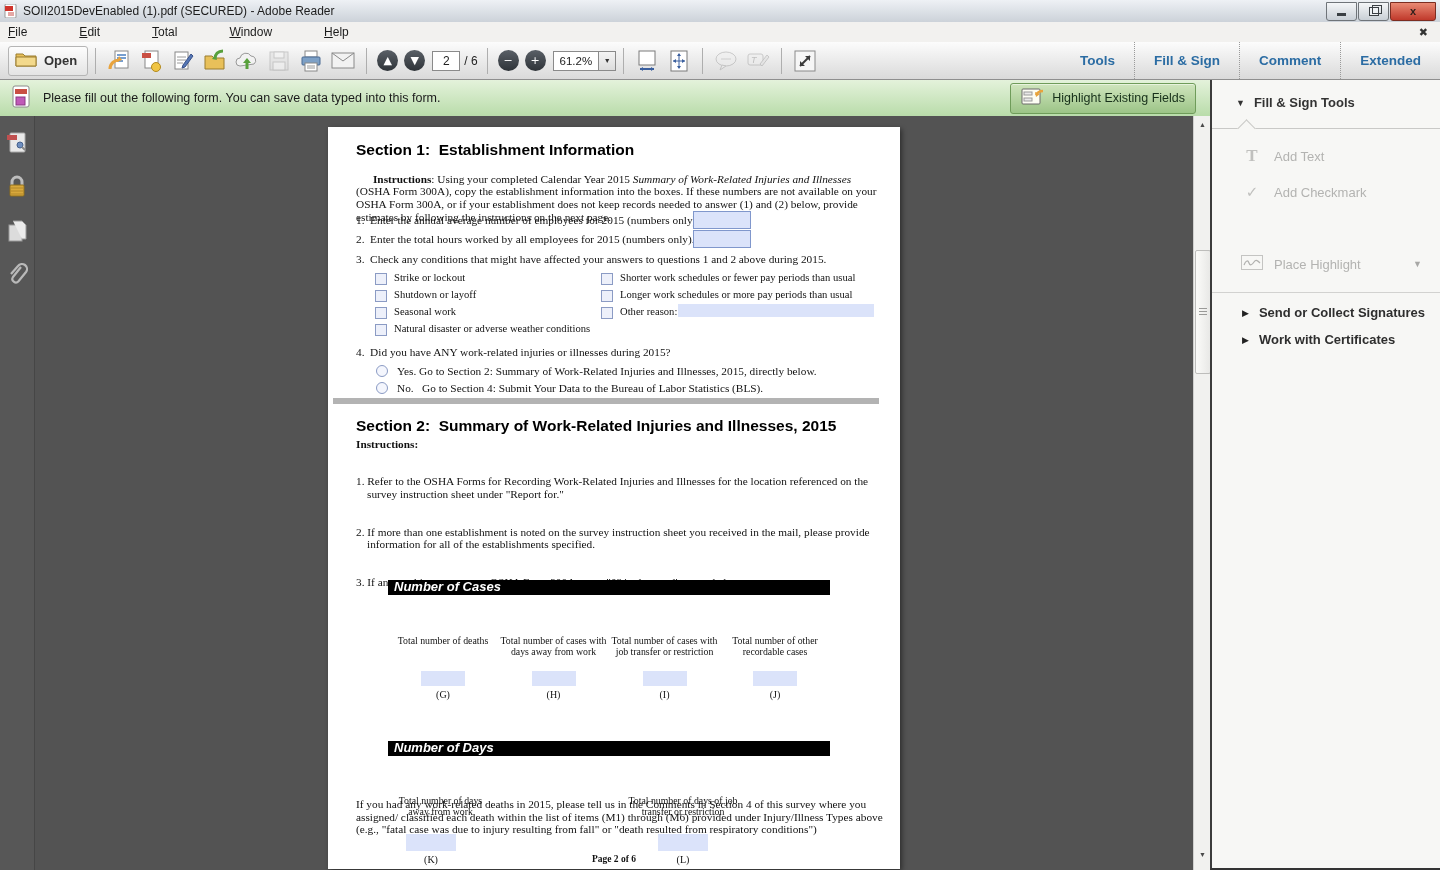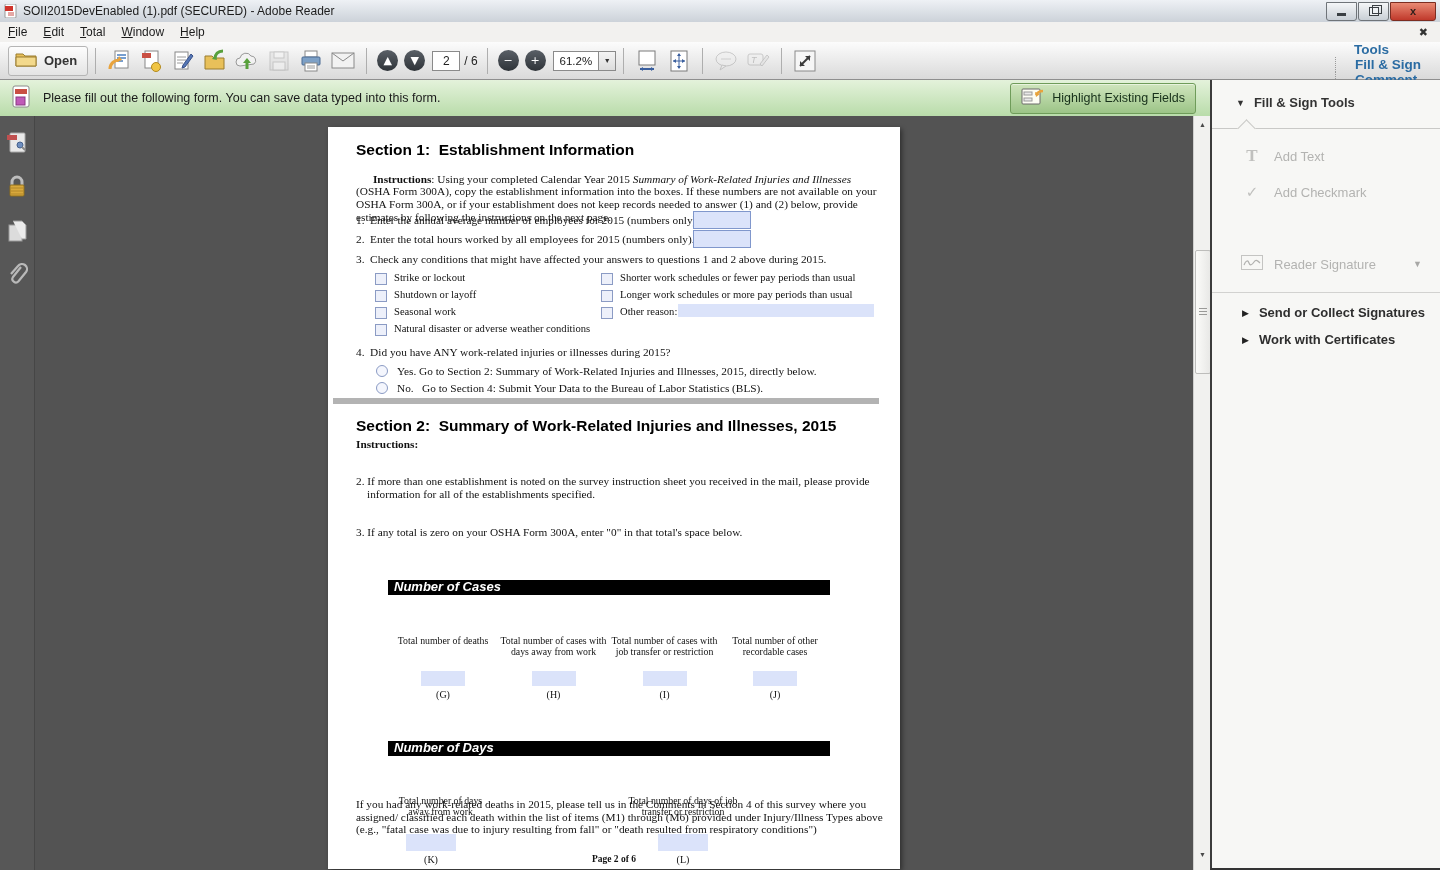--- a/index.html
+++ b/index.html
@@ -14,21 +14,21 @@
   .win-controls{margin-left:auto;display:flex;margin-right:4px;}
   .win-btn{width:29px;height:17px;border:1px solid #6f7479;border-radius:0 0 3px 3px;
     background:linear-gradient(#f4f6f8,#c9cfd6);display:flex;align-items:center;justify-content:center;margin-left:1px;}
   .win-btn.close{width:44px;background:linear-gradient(#e98a74,#c0392b);border-color:#7c2d21;}
   .glyph-min{width:9px;height:3px;background:#3a3f44;margin-top:6px;}
   .glyph-restore{width:8px;height:7px;border:1px solid #3a3f44;position:relative;background:#eef1f4;}
   .glyph-restore:before{content:"";position:absolute;left:2px;top:-3px;width:8px;height:7px;border:1px solid #3a3f44;}
   .glyph-x{font-weight:bold;font-size:11px;color:#31201c;line-height:1;}
   
   .menubar{position:absolute;top:22px;left:0;width:1440px;height:20px;background:#f2f1ef;
-    border-bottom:1px solid #d7d6d4;display:flex;align-items:center;font-size:12px;}
+    border-bottom:1px solid #d7d6d4;display:flex;align-items:center;font-size:12px;gap:36px;}
   .menu-item{display:inline-block;padding:2px 8px;color:#1c1c1c;}
   .menu-item::first-letter{text-decoration:underline;}
   .menubar-close{margin-left:auto;margin-right:12px;font-size:11px;color:#333;font-family:"DejaVu Sans",sans-serif;}
   
   .toolbar{position:absolute;top:42px;left:0;width:1440px;height:37px;
     background:linear-gradient(#fcfcfc,#dadada);border-bottom:1px solid #8f8f8f;
     display:flex;align-items:center;}
   .tb-sep{width:1px;height:26px;background:#aeaeae;margin:0 7px;flex:0 0 auto;}
   .open-btn{display:flex;align-items:center;height:28px;margin-left:8px;padding:0 10px 0 6px;
     border:1px solid #b5b5b5;border-radius:3px;background:linear-gradient(#fdfdfd,#e4e4e4);}
@@ -38,21 +38,21 @@
   .circle-btn{width:21px;height:21px;border-radius:50%;background:linear-gradient(#5a6067,#2e3338);
     display:flex;align-items:center;justify-content:center;margin:0 3px;flex:0 0 auto;}
   .circle-btn span{color:#fff;font-size:11px;line-height:1;font-family:"DejaVu Sans",sans-serif;}
   .page-box{width:26px;height:18px;border:1px solid #8a8a8a;background:#fff;font-size:12px;
     display:flex;align-items:center;justify-content:center;margin:0 4px;}
   .page-total{font-size:12px;color:#222;margin-right:2px;}
   .zoom-box{display:flex;align-items:center;height:18px;border:1px solid #8a8a8a;background:#fff;margin-left:4px;}
   .zoom-val{font-size:11.5px;padding:0 6px;}
   .zoom-dd{width:16px;height:18px;border-left:1px solid #8a8a8a;background:linear-gradient(#f4f4f4,#dcdcdc);
     display:flex;align-items:center;justify-content:center;font-size:7px;color:#333;}
-  .tb-tabs{margin-left:auto;display:flex;height:37px;align-items:stretch;flex-direction:column;}
+  .tb-tabs{margin-left:auto;display:flex;height:37px;align-items:stretch;}
   .tb-tab{display:flex;align-items:center;padding:0 19px;font-size:13.5px;font-weight:bold;color:#2b6ca3;
     border-left:1px dotted #9a9a9a;}
   
   .formbar{position:absolute;top:80px;left:0;width:1210px;height:36px;
     background:linear-gradient(#e4f2db,#b9dcaa);border-bottom:1px solid #94b583;
     display:flex;align-items:center;}
   .formbar-msg{font-size:12.5px;color:#1b1b1b;margin-left:12px;}
   .hl-btn{margin-left:auto;margin-right:14px;display:flex;align-items:center;height:29px;padding:0 10px;
     border:1px solid #6f9c5a;border-radius:3px;background:linear-gradient(#cfe5bd,#9cc487);
     box-shadow:inset 0 1px 0 #e7f3dd;}
@@ -356,20 +356,21 @@
 
     <div class="abs body-txt" style="left:28px;top:219px;">4.  Did you have ANY work-related injuries or illnesses during 2015?</div>
     <div class="abs cb-row" style="left:48px;top:238px;"><span class="rb" style="margin-right:9px"></span><span class="body-txt">Yes. Go to Section 2: Summary of Work-Related Injuries and Illnesses, 2015, directly below.</span></div>
     <div class="abs cb-row" style="left:48px;top:255px;"><span class="rb" style="margin-right:9px"></span><span class="body-txt">No.   Go to Section 4: Submit Your Data to the Bureau of Labor Statistics (BLS).</span></div>
 
     <div class="abs divider" style="left:5px;top:271px;width:546px;height:6px;"></div>
 
     <div class="abs s-title" style="left:28px;top:290px;">Section 2:  Summary of Work-Related Injuries and Illnesses, 2015</div>
     <div class="abs body-txt" style="left:28px;top:311px;font-weight:bold;">Instructions:</div>
     <div class="abs body-txt" style="left:28px;top:323px;width:528px;">
+      <div style="padding-left:11px;text-indent:-11px;">1. Refer to the OSHA Forms for Recording Work-Related Injuries and Illnesses for the location referenced on the survey instruction sheet under "Report for."</div>
       <div style="padding-left:11px;text-indent:-11px;">2. If more than one establishment is noted on the survey instruction sheet you received in the mail, please provide information for all of the establishments specified.</div>
       <div style="padding-left:11px;text-indent:-11px;">3. If any total is zero on your OSHA Form 300A, enter "0" in that total's space below.</div>
     </div>
 
     <div class="abs" style="left:60px;top:417px;width:442px;">
       <div class="blackbar">Number of Cases</div>
       <div style="display:flex;margin-top:4px;">
         <div style="width:110px;"><div class="tbl-lbl" style="height:36px;">Total number of deaths</div><div class="blue-input" style="width:44px;height:15px;margin:0 auto;"></div><div class="tbl-code" style="margin-top:3px;">(G)</div></div>
         <div style="width:111px;"><div class="tbl-lbl" style="height:36px;">Total number of cases with days away from work</div><div class="blue-input" style="width:44px;height:15px;margin:0 auto;"></div><div class="tbl-code" style="margin-top:3px;">(H)</div></div>
         <div style="width:111px;"><div class="tbl-lbl" style="height:36px;">Total number of cases with job transfer or restriction</div><div class="blue-input" style="width:44px;height:15px;margin:0 auto;"></div><div class="tbl-code" style="margin-top:3px;">(I)</div></div>
@@ -422,21 +423,21 @@
     <span class="lbl">Add Text</span>
   </div>
   <div class="rp-tool" style="top:99px;">
     <span class="ico ico-check">✓</span>
     <span class="lbl">Add Checkmark</span>
   </div>
   <div class="rp-tool" style="top:171px;">
     <span class="ico"><span class="ico-sig"><svg width="18" height="9">
             <path d="M1 7c2-5 4-5 5-2s3 2 5-1 4-1 6 1" fill="none" stroke="#b0b0ae" stroke-width="1.2"></path>
           </svg></span></span>
-    <span class="lbl">Reader Signature</span>
+    <span class="lbl">Place Highlight</span>
     <span class="dd">▼</span>
   </div>
 
   <div class="rp-div"></div>
 
   <div class="rp-section" style="top:225px;">
     <span class="tri">▶</span>
     <span class="lbl">Send or Collect Signatures</span>
   </div>
   <div class="rp-section" style="top:252px;">

